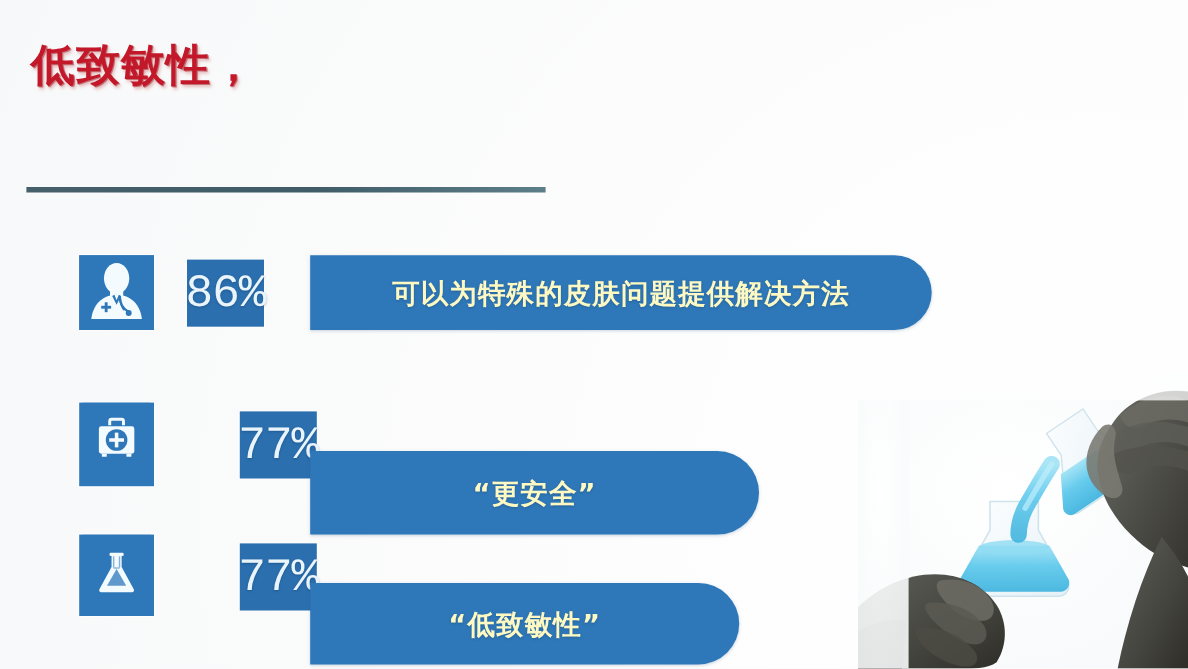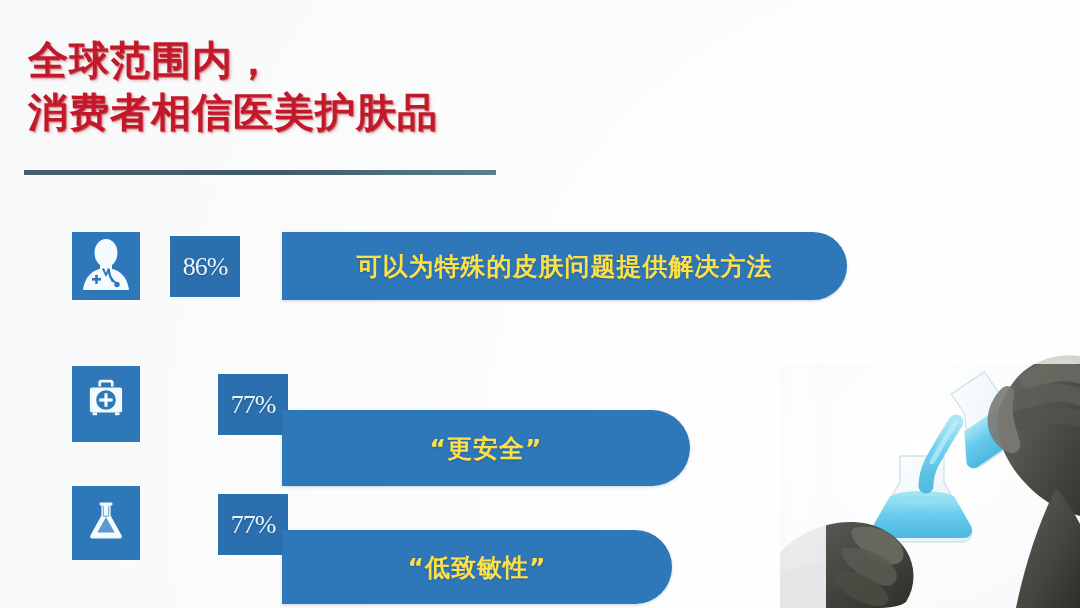--- a/index.html
+++ b/index.html
@@ -50,22 +50,22 @@
   .row .icon-box svg { display:block; width:68px; height:68px; }
   .row .pct-box {
     position:absolute; top:4px;
     left:98px;
     width:70px; height:61px;
     background:#2b6fae;
     display:flex; align-items:center; justify-content:center;
     box-shadow:0 0 0 1px rgba(255,255,255,.5);
   }
   .row .pct-text {
-    font-family:Liberation Serif, serif;
-    font-size:26px;
+    font-family:Liberation Mono, monospace;
+    font-size:42px;
     line-height:1;
     color:#eaf4fb;
     letter-spacing:-1px;
     text-shadow:0 1px 2px rgba(10,50,90,.35);
     white-space:nowrap;
     text-align:center;
   }
   .row .bar {
     position:absolute; top:0;
     left:210px;
@@ -73,21 +73,21 @@
     background:#2e77b8;
     border-radius:0 34px 34px 0;
     display:flex; align-items:center; justify-content:center;
     box-shadow:0 1px 3px rgba(40,90,140,.25);
   }
   .row .bar-text {
     font-family:"DejaVu Sans", sans-serif;
     font-weight:700;
     font-size:25px;
     line-height:1;
-    color:#fde047;
+    color:#fef9c3;
     letter-spacing:1px;
     white-space:nowrap;
     text-shadow:0 1px 2px rgba(20,60,100,.35);
     padding:0 26px;
   }
 
   
   #row-0 { top:232px; }
   #row-0 .bar { width:565px; }
   #row-1 { top:366px; }
@@ -108,22 +108,21 @@
     overflow:hidden;
   }
   #photo svg { display:block; width:300px; height:270px; }
 </style>
 </head>
 <body>
 
 <div id="slide">
 
   <div id="title-block">
-    <div class="title-line">全球范围内，</div>
-    <div class="title-line">消费者相信医美护肤品</div>
+    <div class="title-line">低致敏性，</div>
   </div>
   <div id="title-rule"></div>
 
   <div class="row" id="row-0">
     <div class="icon-box">
       <svg viewBox="0 0 68 68" xmlns="http://www.w3.org/2000/svg" aria-hidden="true">
         <rect x="0" y="0" width="68" height="68" fill="#2e77b8"></rect>
 
         <ellipse cx="34" cy="21" rx="11.5" ry="14" fill="#f4fbff"></ellipse>
 

